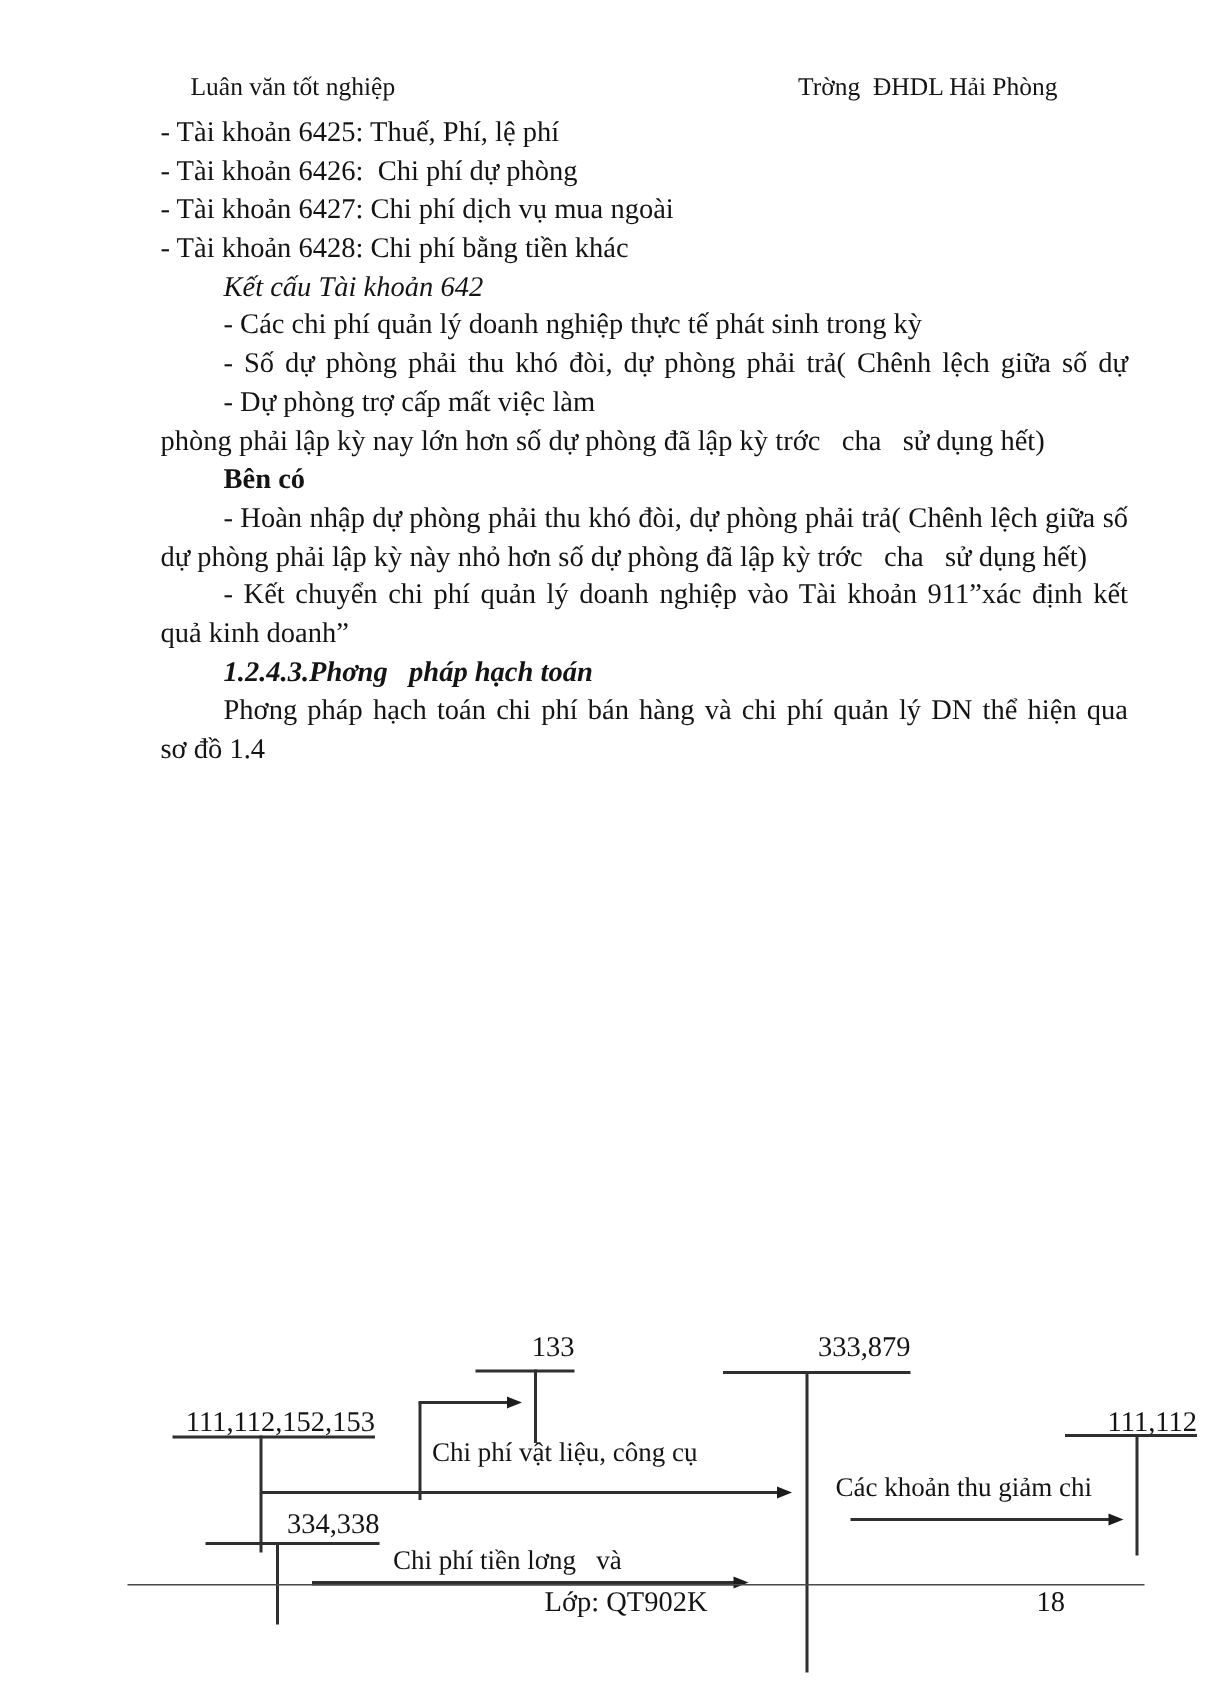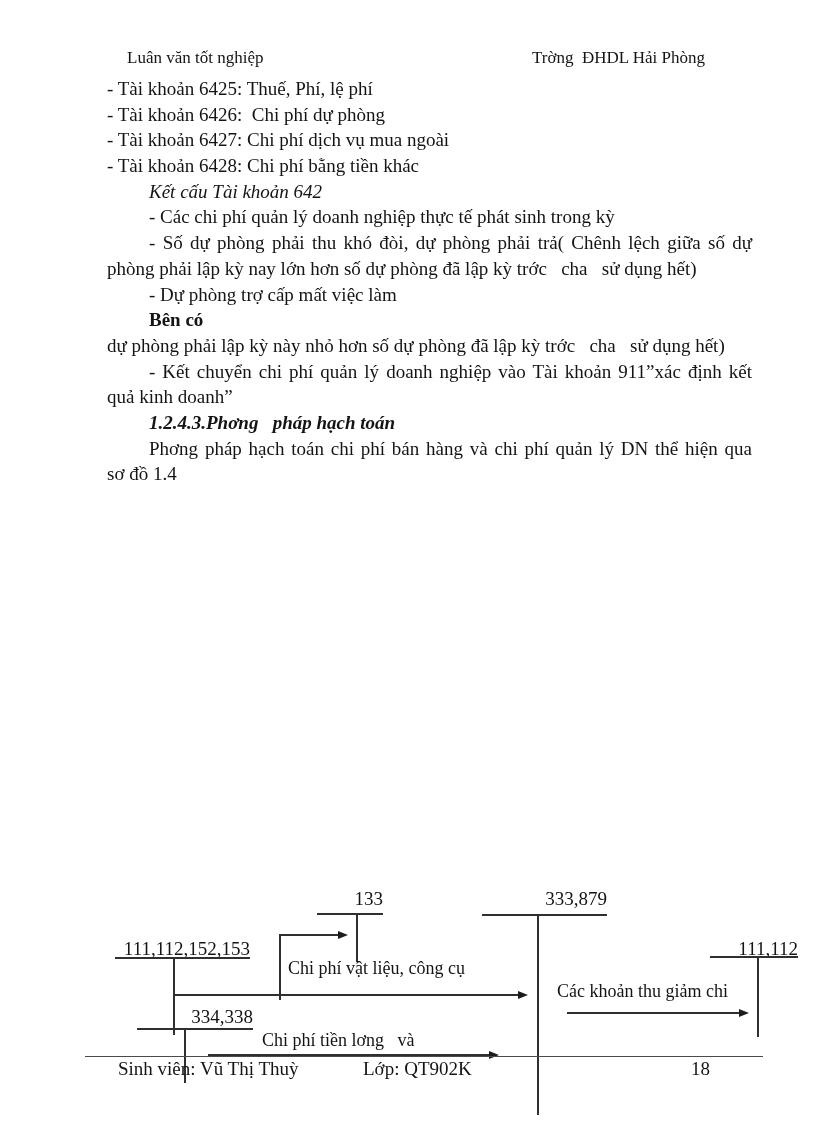--- a/index.html
+++ b/index.html
@@ -35,23 +35,24 @@
   <div class="hdr" style="left:532px;text-align:center;">Trờng  ĐHDL Hải Phòng</div>
 
   <div class="textblock">
     <div class="line">- Tài khoản 6425: Thuế, Phí, lệ phí</div>
     <div class="line">- Tài khoản 6426:  Chi phí dự phòng</div>
     <div class="line">- Tài khoản 6427: Chi phí dịch vụ mua ngoài</div>
     <div class="line">- Tài khoản 6428: Chi phí bằng tiền khác</div>
     <div class="line indent ital">Kết cấu Tài khoản 642</div>
     <div class="line indent">- Các chi phí quản lý doanh nghiệp thực tế phát sinh trong kỳ</div>
     <div class="line indent just">- Số dự phòng phải thu khó đòi, dự phòng phải trả( Chênh lệch giữa số dự</div>
+    <div class="line indent">- Dự phòng trợ cấp mất việc làm</div>
     <div class="line">phòng phải lập kỳ nay lớn hơn số dự phòng đã lập kỳ trớc   cha   sử dụng hết)</div>
-    <div class="line indent">- Dự phòng trợ cấp mất việc làm</div>
     <div class="line indent bold">Bên có</div>
+    <div class="line indent just">- Hoàn nhập dự phòng phải thu khó đòi, dự phòng phải trả( Chênh lệch giữa số</div>
     <div class="line">dự phòng phải lập kỳ này nhỏ hơn số dự phòng đã lập kỳ trớc   cha   sử dụng hết)</div>
     <div class="line indent just">- Kết chuyển chi phí quản lý doanh nghiệp vào Tài khoản 911”xác định kết</div>
     <div class="line">quả kinh doanh”</div>
     <div class="line indent bold ital">1.2.4.3.Phơng   pháp hạch toán</div>
     <div class="line indent just">Phơng   pháp hạch toán chi phí bán hàng và chi phí quản lý DN thể hiện qua</div>
     <div class="line">sơ đồ 1.4</div>
   </div>
 
   <div>
 
@@ -87,17 +88,16 @@
     <div class="dlabel" style="left:557px;top:981px;">Các khoản thu giảm chi</div>
     <div class="hline" style="left:567px;top:1012px;width:173px;height:2px;"></div>
     <div class="ah" style="left:739px;top:1009px;"></div>
 
     <div class="dlabel" style="left:262px;top:1030px;">Chi phí tiền lơng   và</div>
     <div class="hline" style="left:208px;top:1054px;width:282px;height:3px;"></div>
     <div class="ah" style="left:489px;top:1051px;"></div>
   </div>
 
   <div class="hline" style="left:85px;top:1056px;width:678px;height:1px;background:#4a4a4a;"></div>
-  <div class="ftr" style="left:118px;">Sinh viên: Vũ Thị Thuỳ</div>
   <div class="ftr" style="left:363px;">Lớp: QT902K</div>
   <div class="ftr" style="left:691px;">18</div>
 
 </div>
 
 </body></html>

